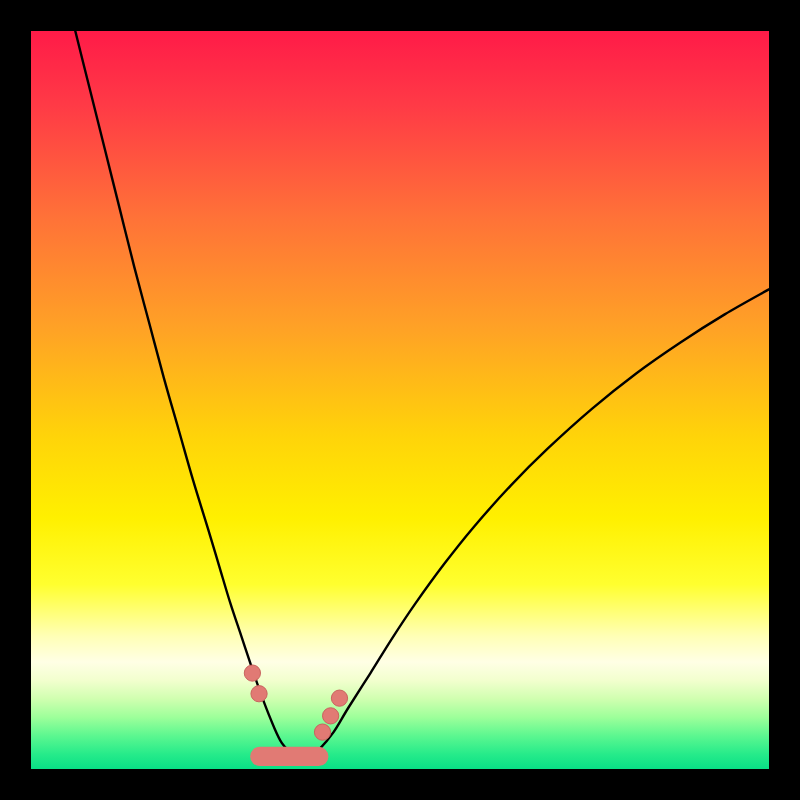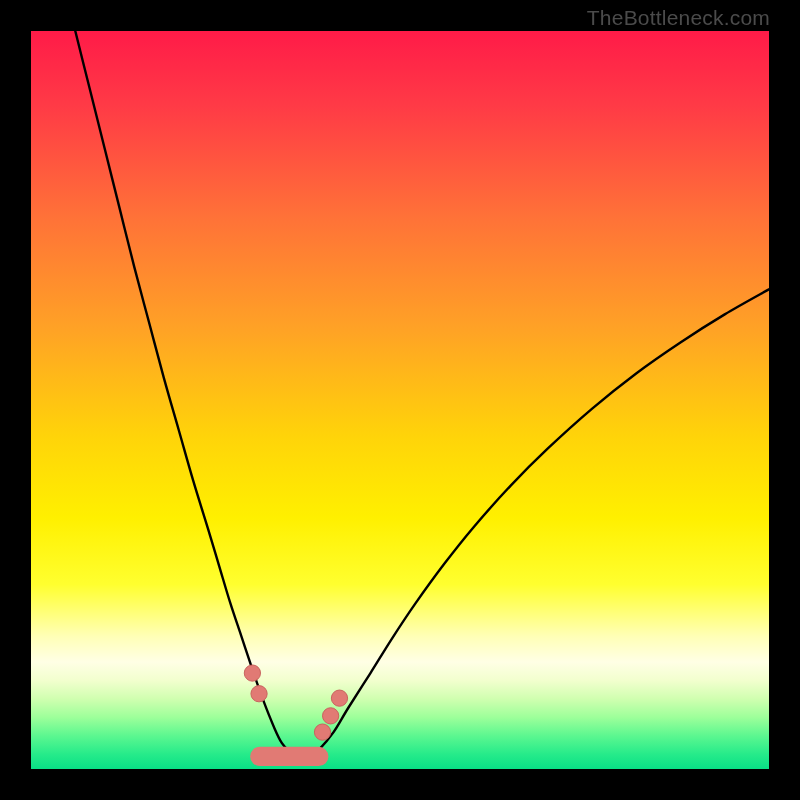--- a/index.html
+++ b/index.html
@@ -80,15 +80,14 @@
           <circle cx="221.40" cy="642.06" r="8.12" fill="#e17a74" stroke="#c9645f" stroke-width="1"></circle>
           <circle cx="228.04" cy="662.72" r="8.12" fill="#e17a74" stroke="#c9645f" stroke-width="1"></circle>
           <circle cx="291.51" cy="701.10" r="8.12" fill="#e17a74" stroke="#c9645f" stroke-width="1"></circle>
           <circle cx="299.63" cy="684.86" r="8.12" fill="#e17a74" stroke="#c9645f" stroke-width="1"></circle>
           <circle cx="308.48" cy="667.15" r="8.12" fill="#e17a74" stroke="#c9645f" stroke-width="1"></circle>
         </g>
     </svg>
 
   </div>
 
-  <div class="watermark">TheBottleneck.com</div>
 
 </div>
 
 </body></html>

